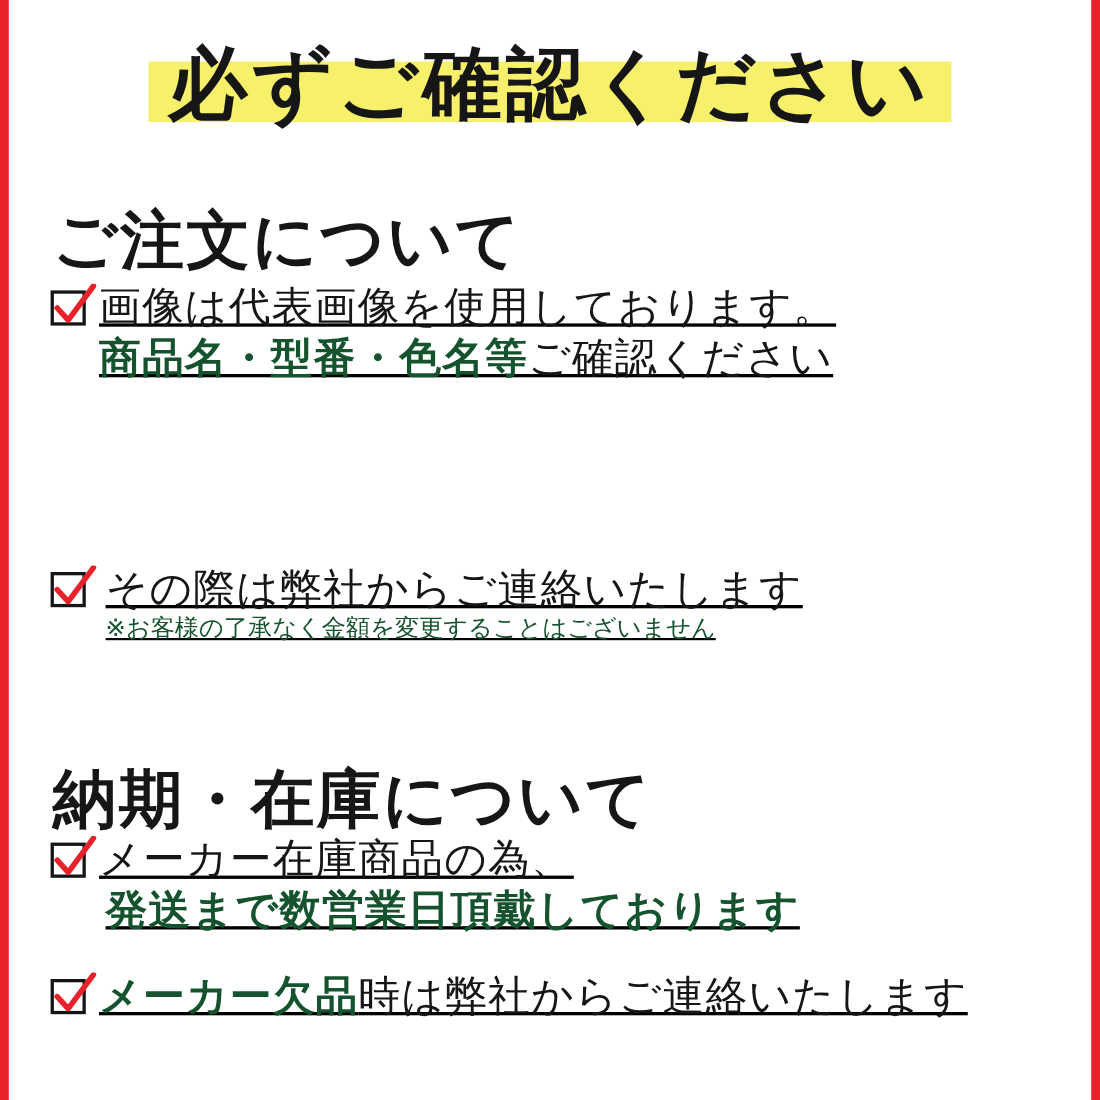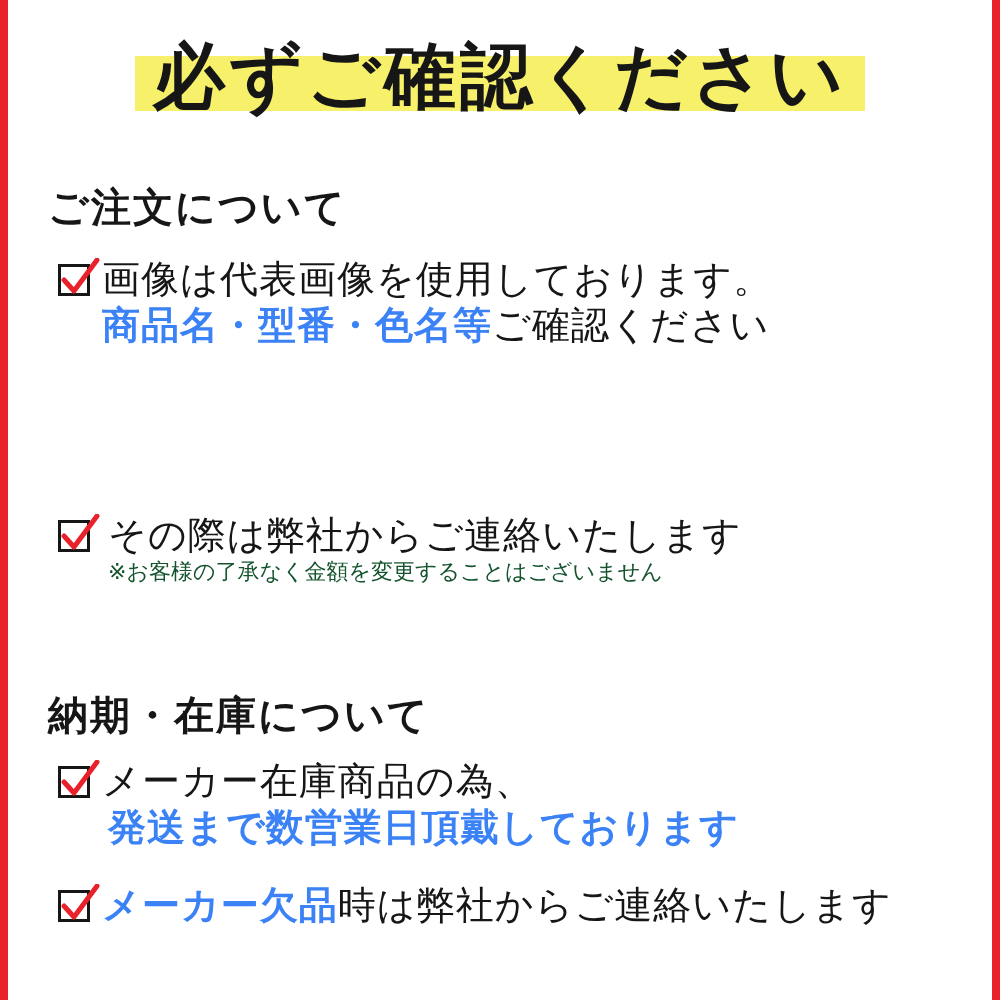--- a/index.html
+++ b/index.html
@@ -65,33 +65,34 @@
     line-height: 1.12;
     white-space: nowrap;
   }
 
   
   .section-head {
     position: absolute;
     left: 40px;
     font-family: "DejaVu Sans", "Liberation Sans", sans-serif;
     font-weight: bold;
-    font-size: 40px;
+    font-size: 58px;
     letter-spacing: 2px;
     color: #161616;
     white-space: nowrap;
   }
   #sec1 { top: 180px; }
   #sec2 { top: 688px; }
 
   
   .item {
     position: absolute;
-    left: 48px;
+    left: 36px;
     width: 910px;
+    text-decoration: underline;
   }
   .item-row {
     display: flex;
     align-items: flex-start;
   }
   .chk {
     flex: 0 0 auto;
     width: 40px;
     height: 40px;
     margin-top: 4px;
@@ -122,21 +123,21 @@
     letter-spacing: 1px;
     color: #161616;
     white-space: nowrap;
   }
   .line.small {
     font-size: 22px;
     letter-spacing: 0px;
     color: #14532d;
     line-height: 1.3;
   }
-  .red { color: #3b82f6; font-weight: bold; }
+  .red { color: #14532d; font-weight: bold; }
   .blk { color: #161616; }
   .indent { padding-left: 6px; }
 
   #item1 { top: 256px; }
   #item2 { top: 380px; }
   #item3 { top: 512px; }
   #item4 { top: 758px; }
   #item5 { top: 882px; }
 </style>
 </head>

